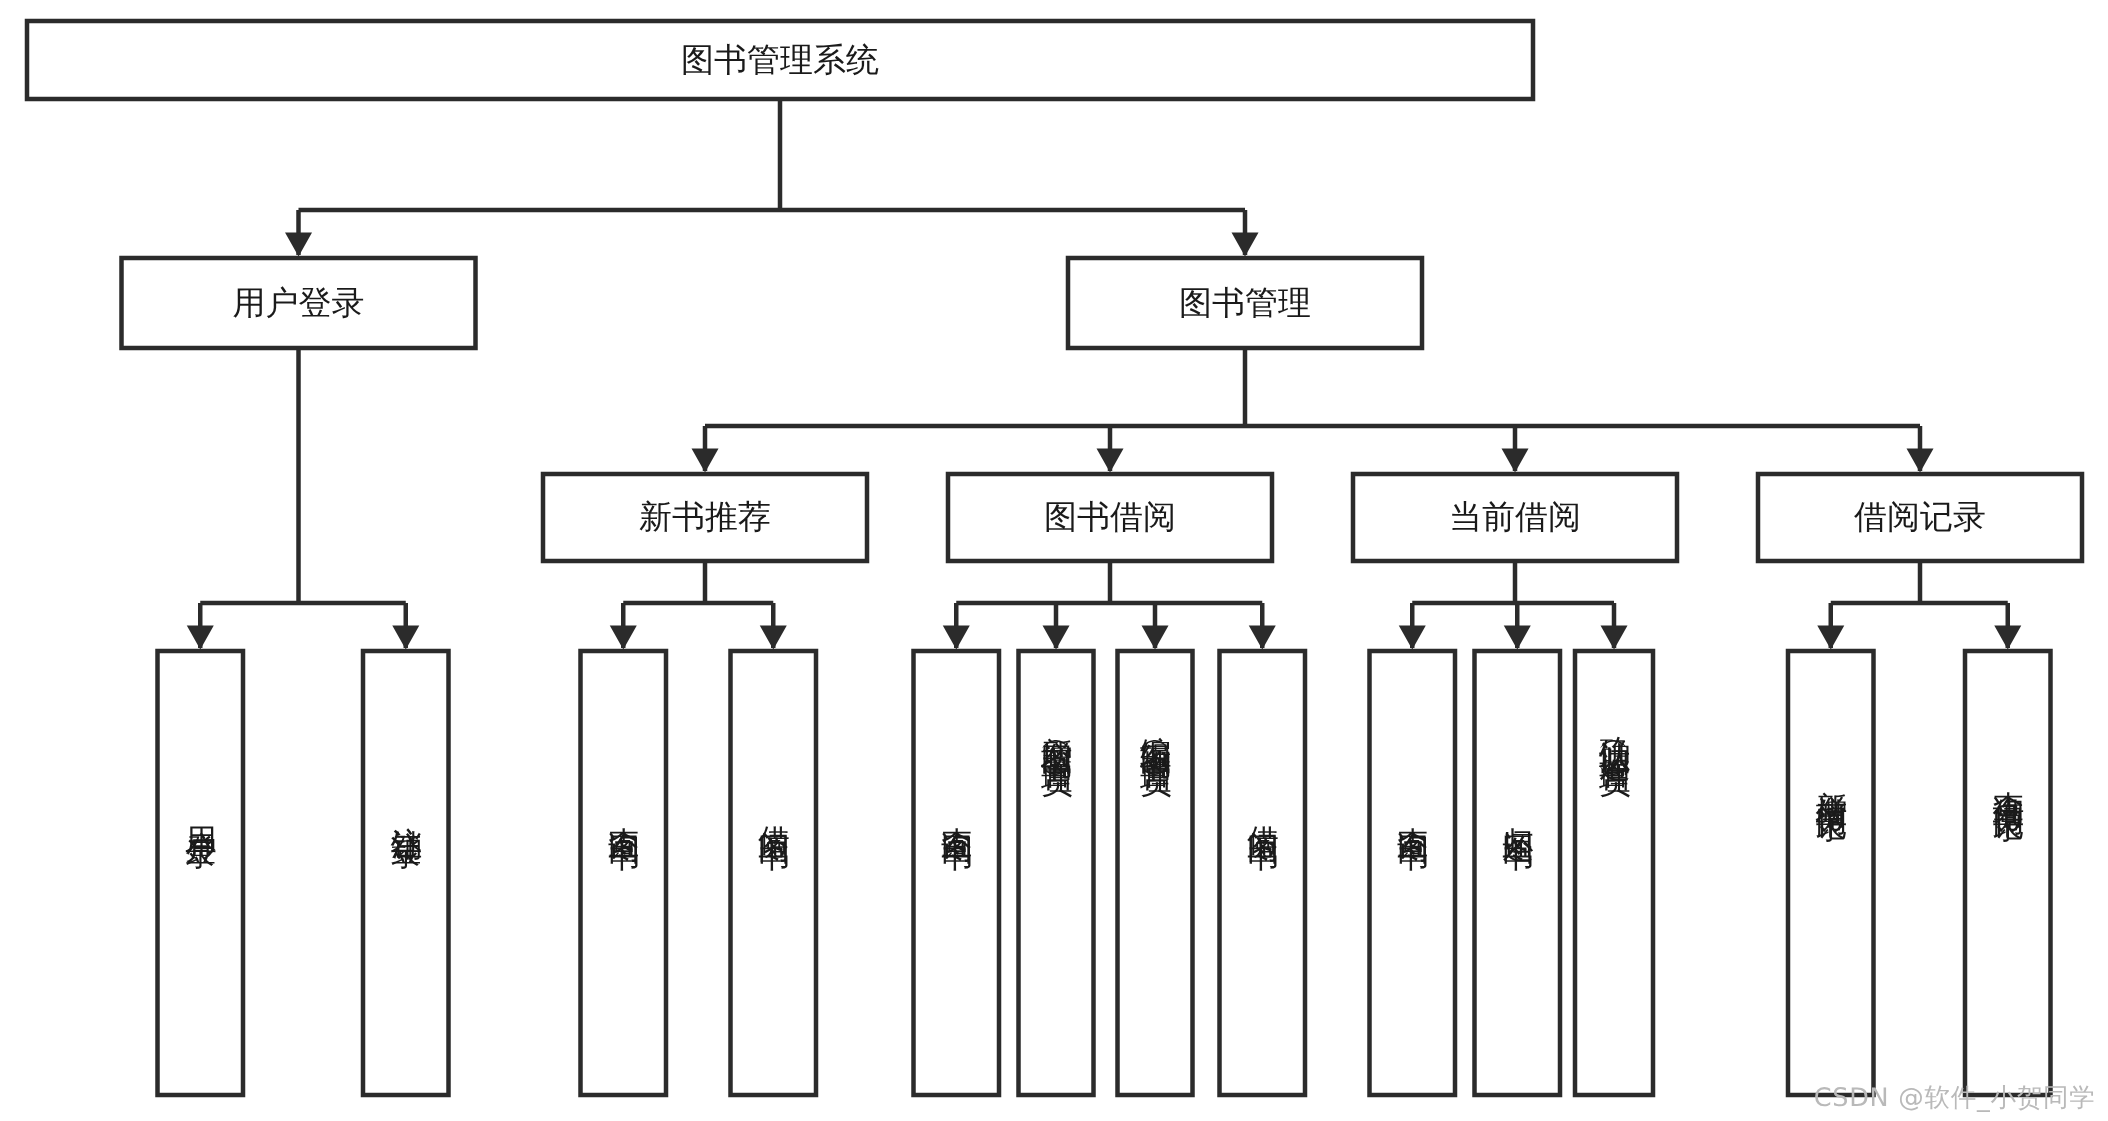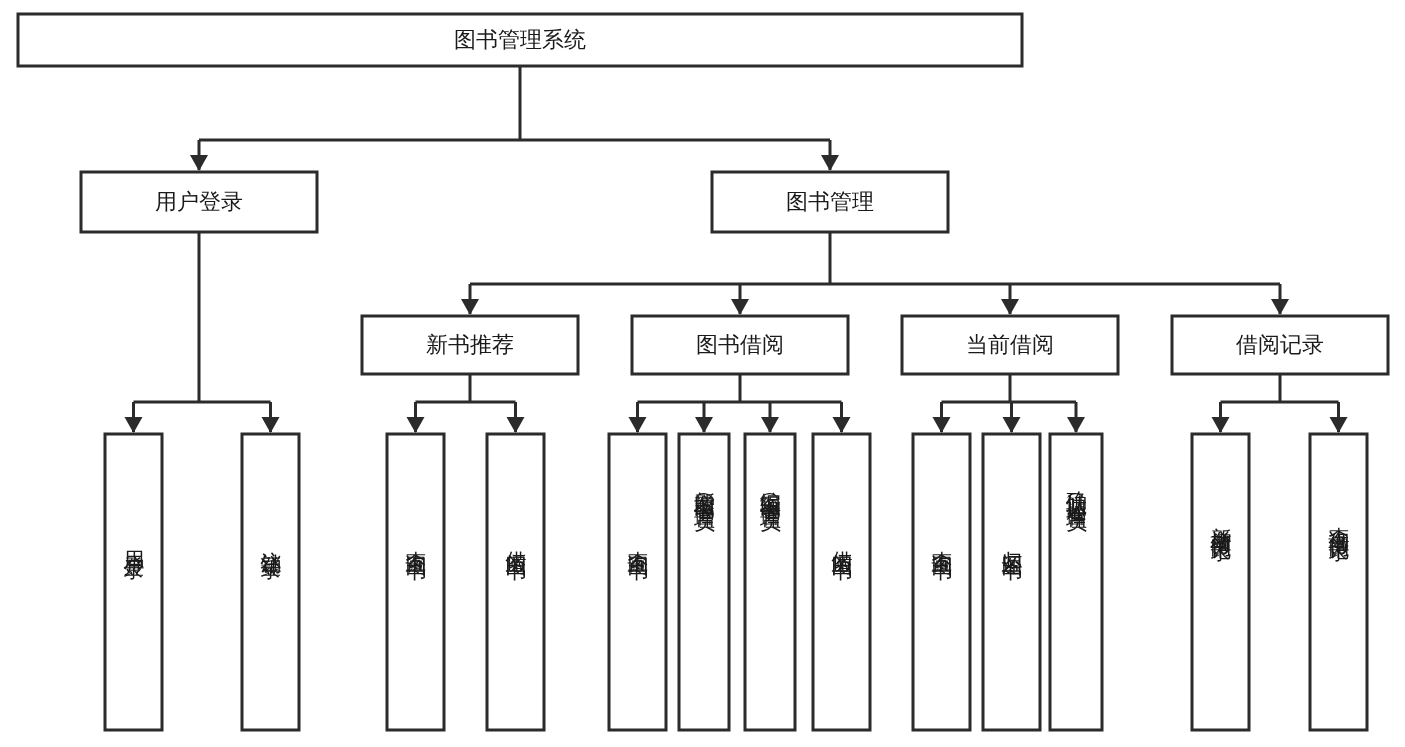--- a/index.html
+++ b/index.html
@@ -256,14 +256,15 @@
         <div class="leaf-label">确认归还（管理员）</div>
       </div>
       <div class="leaf-label-wrap" style="left: 1192px; top: 436px; width: 57px; height: 292px; padding-top: 74px;">
         <div class="leaf-label">新增借阅记录</div>
       </div>
       <div class="leaf-label-wrap" style="left: 1310px; top: 436px; width: 57px; height: 292px; padding-top: 74px;">
         <div class="leaf-label">查询借阅记录</div>
       </div>
     </div>
 
+  <div class="watermark">CSDN @软件_小贺同学</div>
 
 </div>
 
 </body></html>

